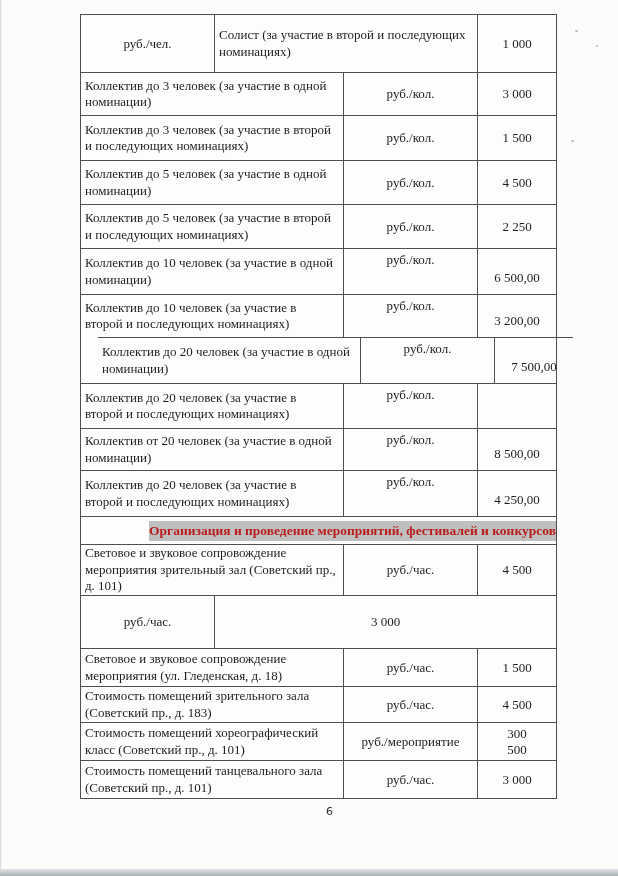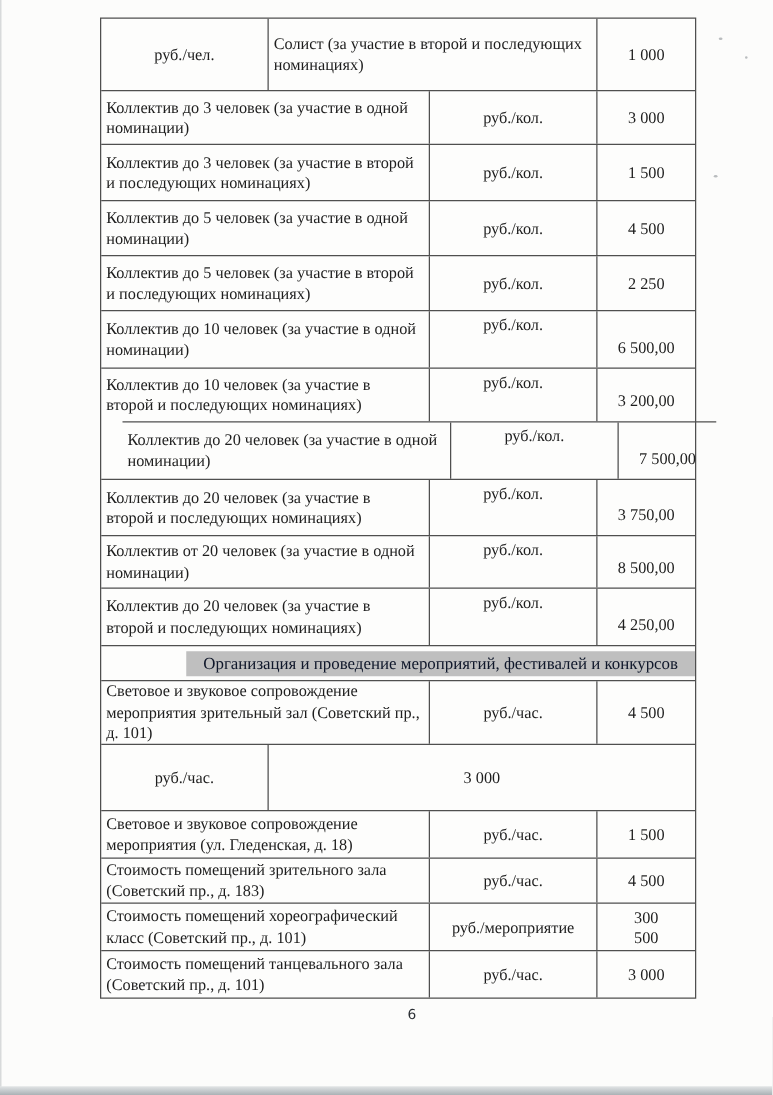--- a/index.html
+++ b/index.html
@@ -59,21 +59,21 @@
   
   .row.section {
     position: relative;
     border-top: 1px solid #4f4f4f;
   }
   .row.section .hl {
     position: absolute;
     left: 28px; right: 0; top: 4px; bottom: 3px;
     background: #bfbfbf;
     display: flex; justify-content: center; align-items: center;
-    font-size: 13.5px; font-weight: normal; color: #0f172a;
+    font-size: 13.5px; font-weight: bold; color: #b91c1c;
     white-space: nowrap;
     margin-left: 40px;
   }
   .page-number {
     position: absolute;
     left: 326px; top: 805px;
     font-size: 11px; color: #2a2e33;
     font-family: "DejaVu Sans", "Liberation Sans", sans-serif;
   }
   
@@ -123,21 +123,20 @@
     <div class="cell price">3 200,00</div>
   </div>
       <div class="row toplow" style="height: 46px; margin-left: 17px;">
     <div class="cell desc">Коллектив до 20 человек (за участие в одной номинации)</div>
     <div class="cell unit">руб./кол.</div>
     <div class="cell price">7 500,00</div>
   </div>
       <div class="row toplow" style="height: 45px;">
     <div class="cell desc">Коллектив до 20 человек (за участие в второй и последующих номинациях)</div>
     <div class="cell unit">руб./кол.</div>
-    <div class="cell price">3 750,00</div>
   </div>
       <div class="row toplow" style="height: 42px;">
     <div class="cell desc">Коллектив от 20 человек (за участие в одной номинации)</div>
     <div class="cell unit">руб./кол.</div>
     <div class="cell price">8 500,00</div>
   </div>
       <div class="row toplow" style="height: 46px;">
     <div class="cell desc">Коллектив до 20 человек (за участие в второй и последующих номинациях)</div>
     <div class="cell unit">руб./кол.</div>
     <div class="cell price">4 250,00</div>

